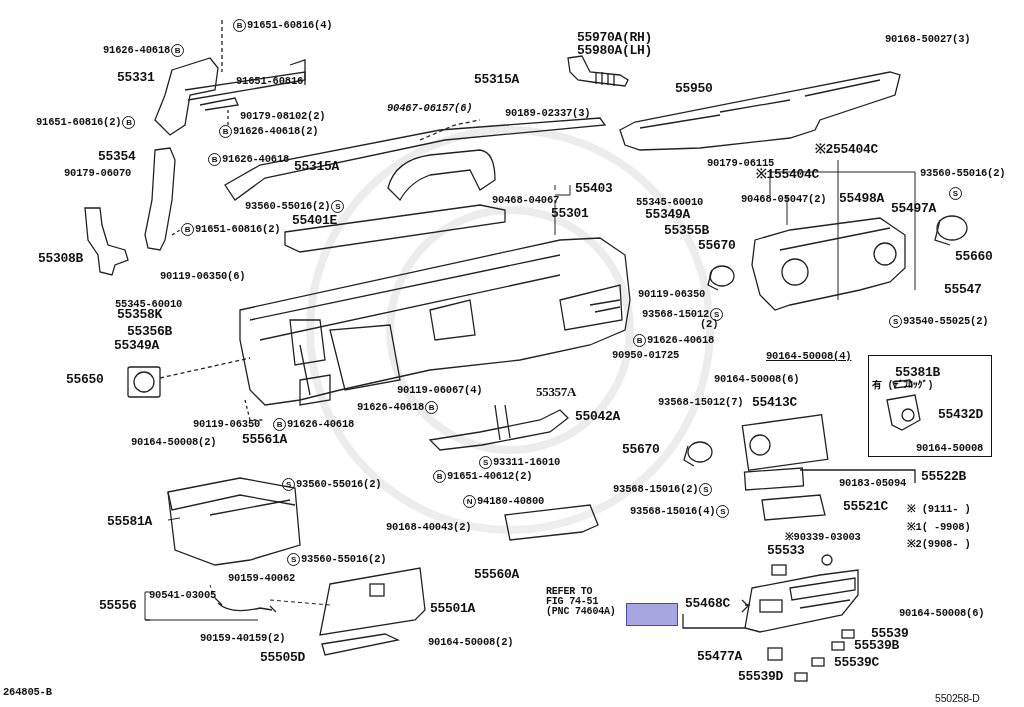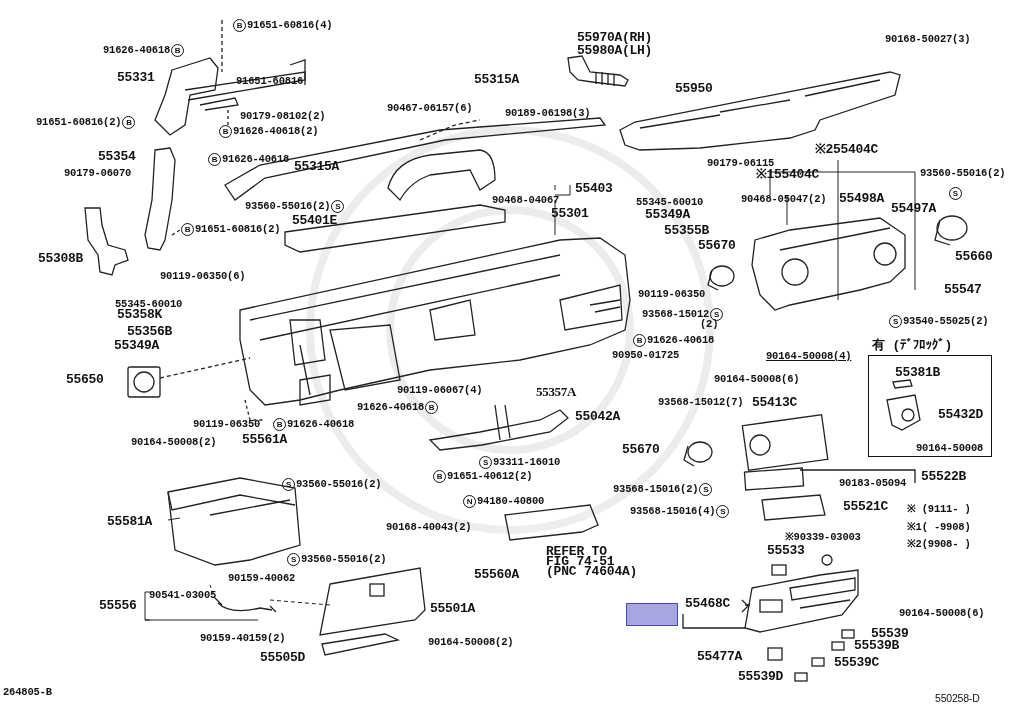--- a/index.html
+++ b/index.html
@@ -1,20 +1,20 @@
 <!DOCTYPE html>
 <html><head>
 <meta charset="utf-8">
 <style>
   html,body{margin:0;padding:0;background:#fff;}
   body{width:1024px;height:707px;position:relative;overflow:hidden;font-family:"DejaVu Sans Mono","Liberation Mono",monospace;color:#111;}
   #diagram{position:absolute;left:0;top:0;width:1024px;height:707px;}
   .lbl{position:absolute;font-family:"Liberation Mono","DejaVu Sans Mono",monospace;font-weight:bold;font-size:10.5px;white-space:nowrap;line-height:12px;letter-spacing:-0.2px;}
   .lbl.big{font-size:13px;line-height:14px;letter-spacing:-0.3px;}
-  .lbl.small{font-size:13px;}
+  .lbl.small{font-size:10px;margin-top:40px;}
   .sym{display:inline-block;width:11px;height:11px;border:1.3px solid #111;border-radius:50%;font-size:8px;line-height:11px;text-align:center;font-weight:bold;font-family:"Liberation Sans",sans-serif;vertical-align:middle;margin:0 1px;}
   .highlight{position:absolute;background:#a8a6e0;border:1px solid #4a48b0;}
   .boxframe{position:absolute;border:1.3px solid #111;}
 </style>
 </head>
 <body>
 
 <div id="diagram">
 
 <svg width="1024" height="707" style="position:absolute;left:0;top:0">
@@ -227,22 +227,22 @@
 <div class="lbl" style="left:286px;top:553px;"><span class="sym">S</span><span>93560-55016(2)</span></div>
 <div class="lbl" style="left:228px;top:572px;">90159-40062</div>
 <div class="lbl" style="left:149px;top:589px;">90541-03005</div>
 <div class="lbl big" style="left:99px;top:599px;">55556</div>
 <div class="lbl" style="left:200px;top:632px;">90159-40159(2)</div>
 <div class="lbl big" style="left:260px;top:651px;">55505D</div>
 
 <div class="lbl big" style="left:577px;top:31px;">55970A(RH)</div>
 <div class="lbl big" style="left:577px;top:44px;">55980A(LH)</div>
 <div class="lbl big" style="left:474px;top:73px;">55315A</div>
-<div class="lbl" style="left:387px;top:102px;">90467-06157(6)</div>
-<div class="lbl" style="left:505px;top:107px;">90189-06198(3)</div>
+<div class="lbl" style="left:387px;top:102px;font-style:italic;">90467-06157(6)</div>
+<div class="lbl" style="left:505px;top:107px;">90189-02337(3)</div>
 <div class="lbl big" style="left:575px;top:182px;">55403</div>
 <div class="lbl" style="left:492px;top:194px;">90468-04067</div>
 <div class="lbl big" style="left:551px;top:207px;">55301</div>
 <div class="lbl" style="left:636px;top:196px;">55345-60010</div>
 <div class="lbl big" style="left:645px;top:208px;">55349A</div>
 <div class="lbl big" style="left:664px;top:224px;">55355B</div>
 <div class="lbl big" style="left:698px;top:239px;">55670</div>
 <div class="lbl" style="left:638px;top:288px;">90119-06350</div>
 <div class="lbl" style="left:642px;top:308px;"><span>93568-15012</span><span class="sym">S</span></div>
 <div class="lbl" style="left:700px;top:318px;">(2)</div>

